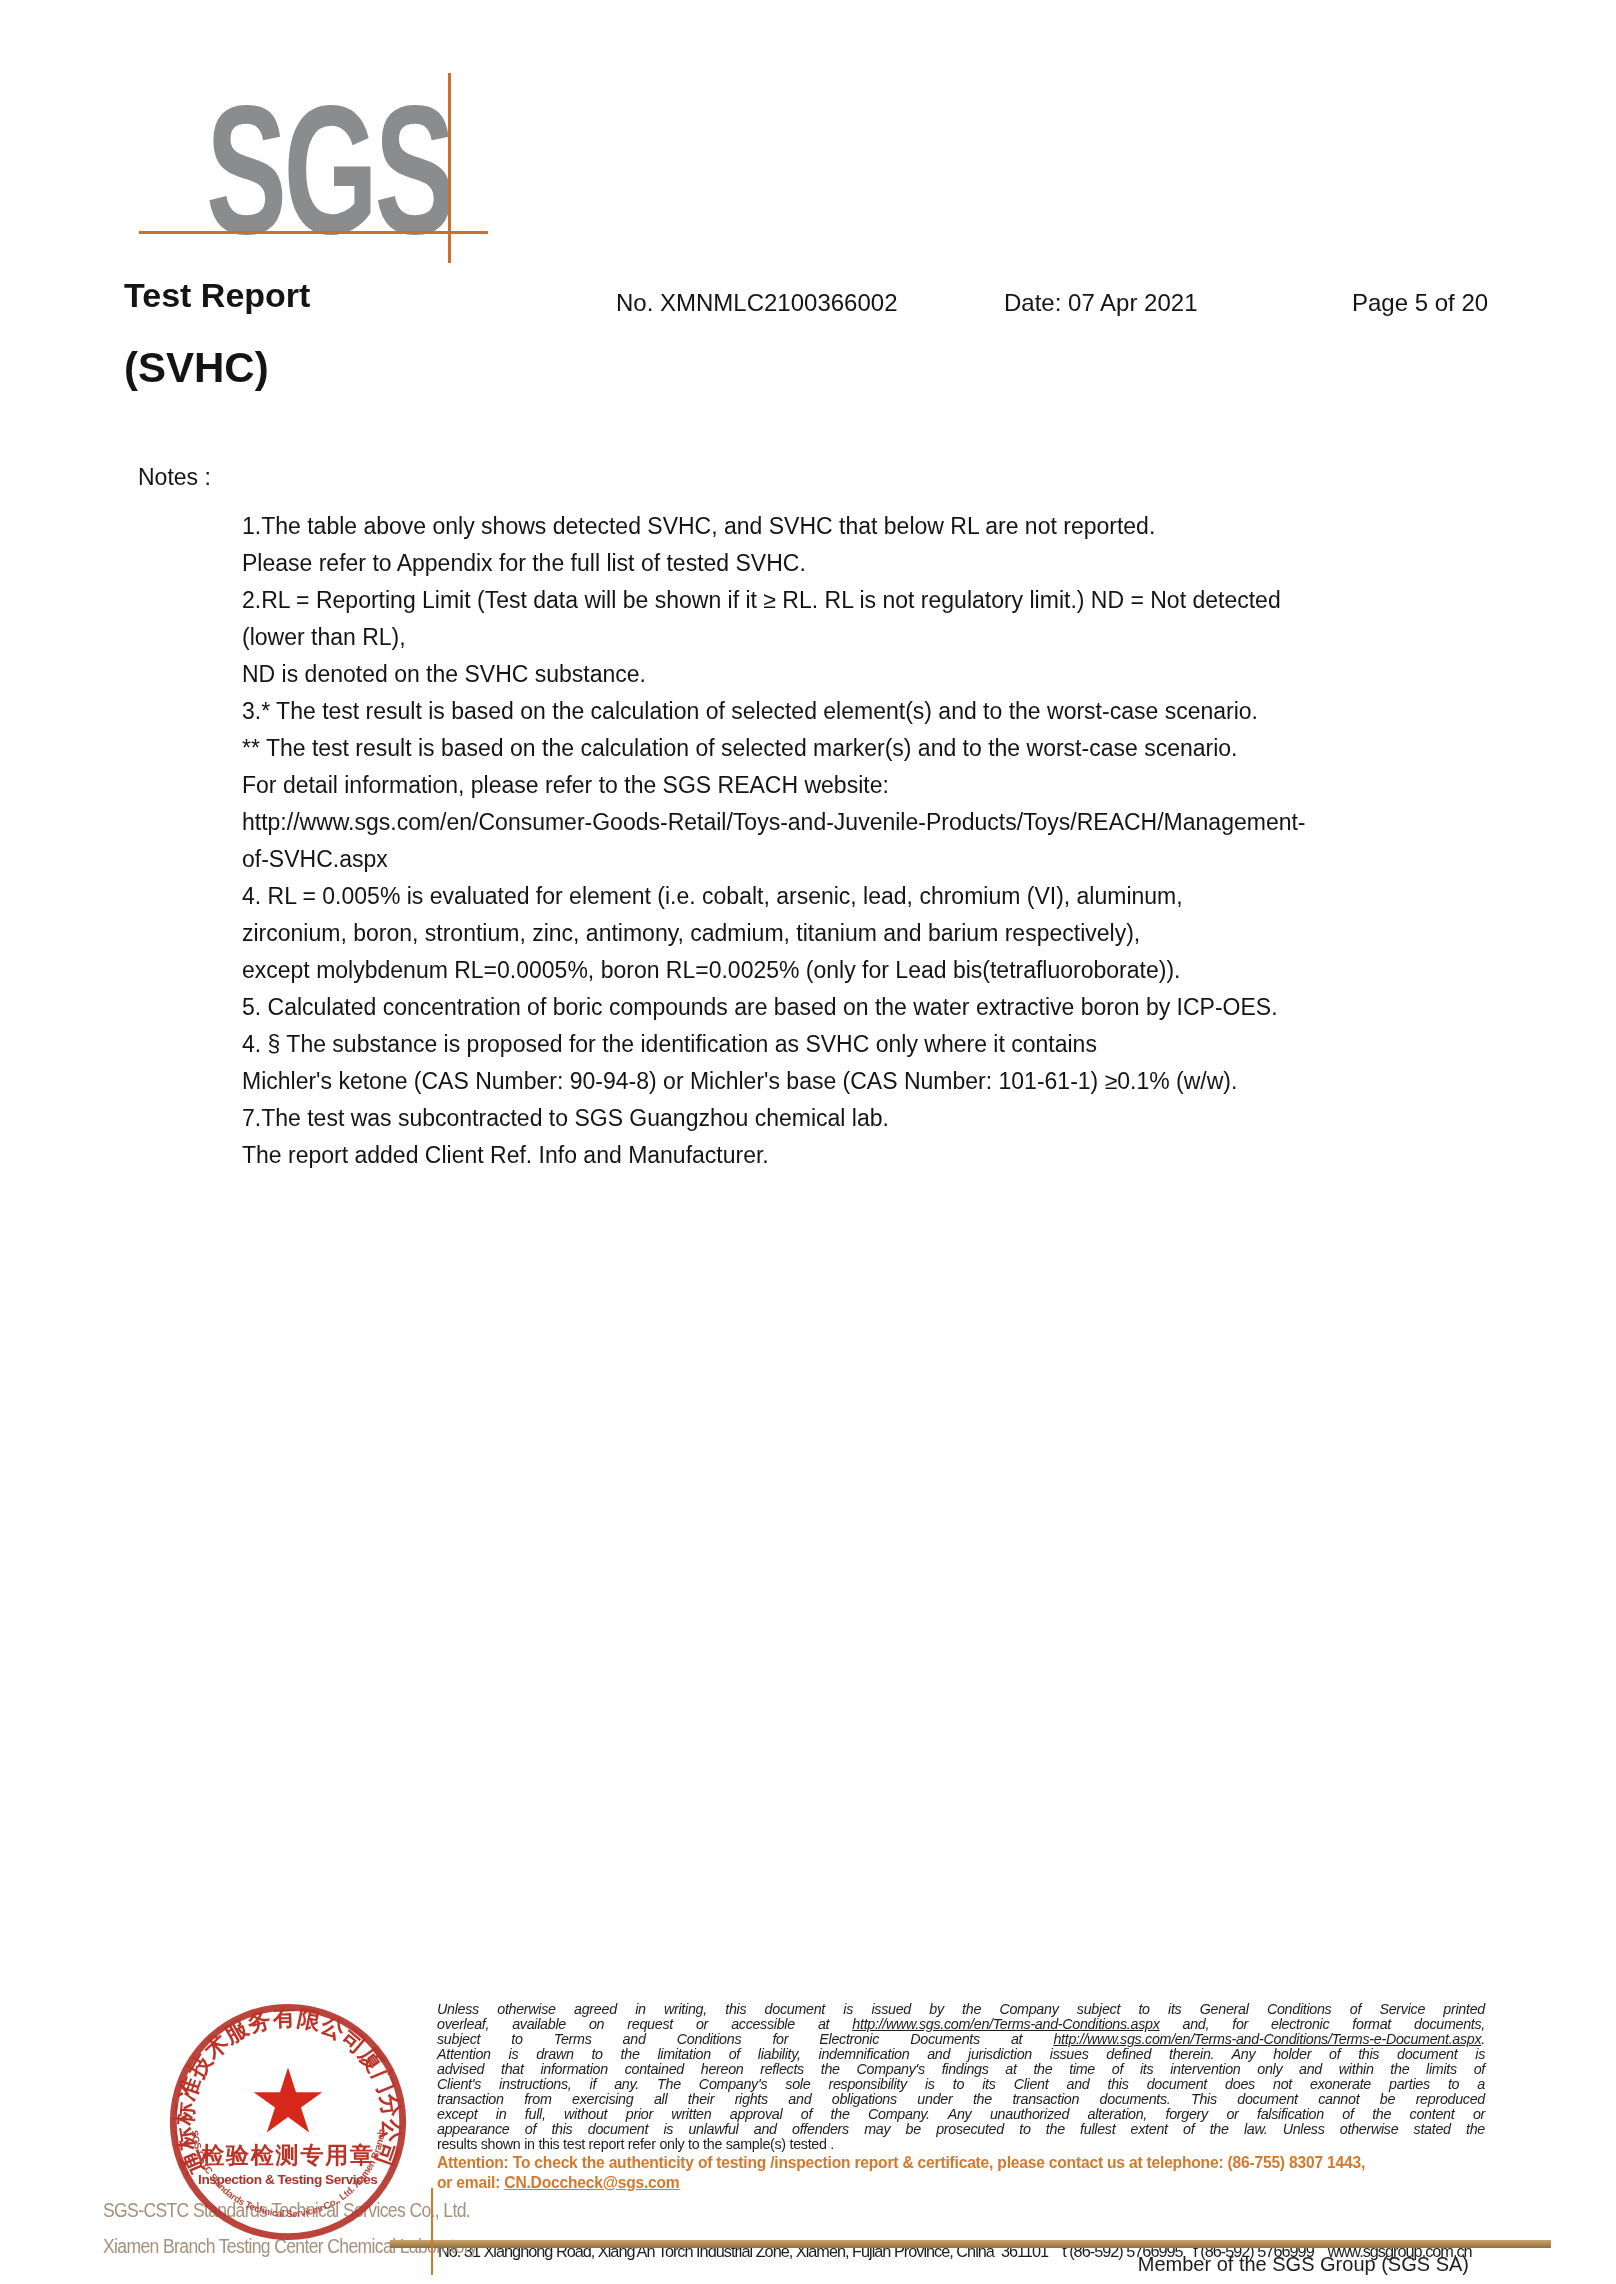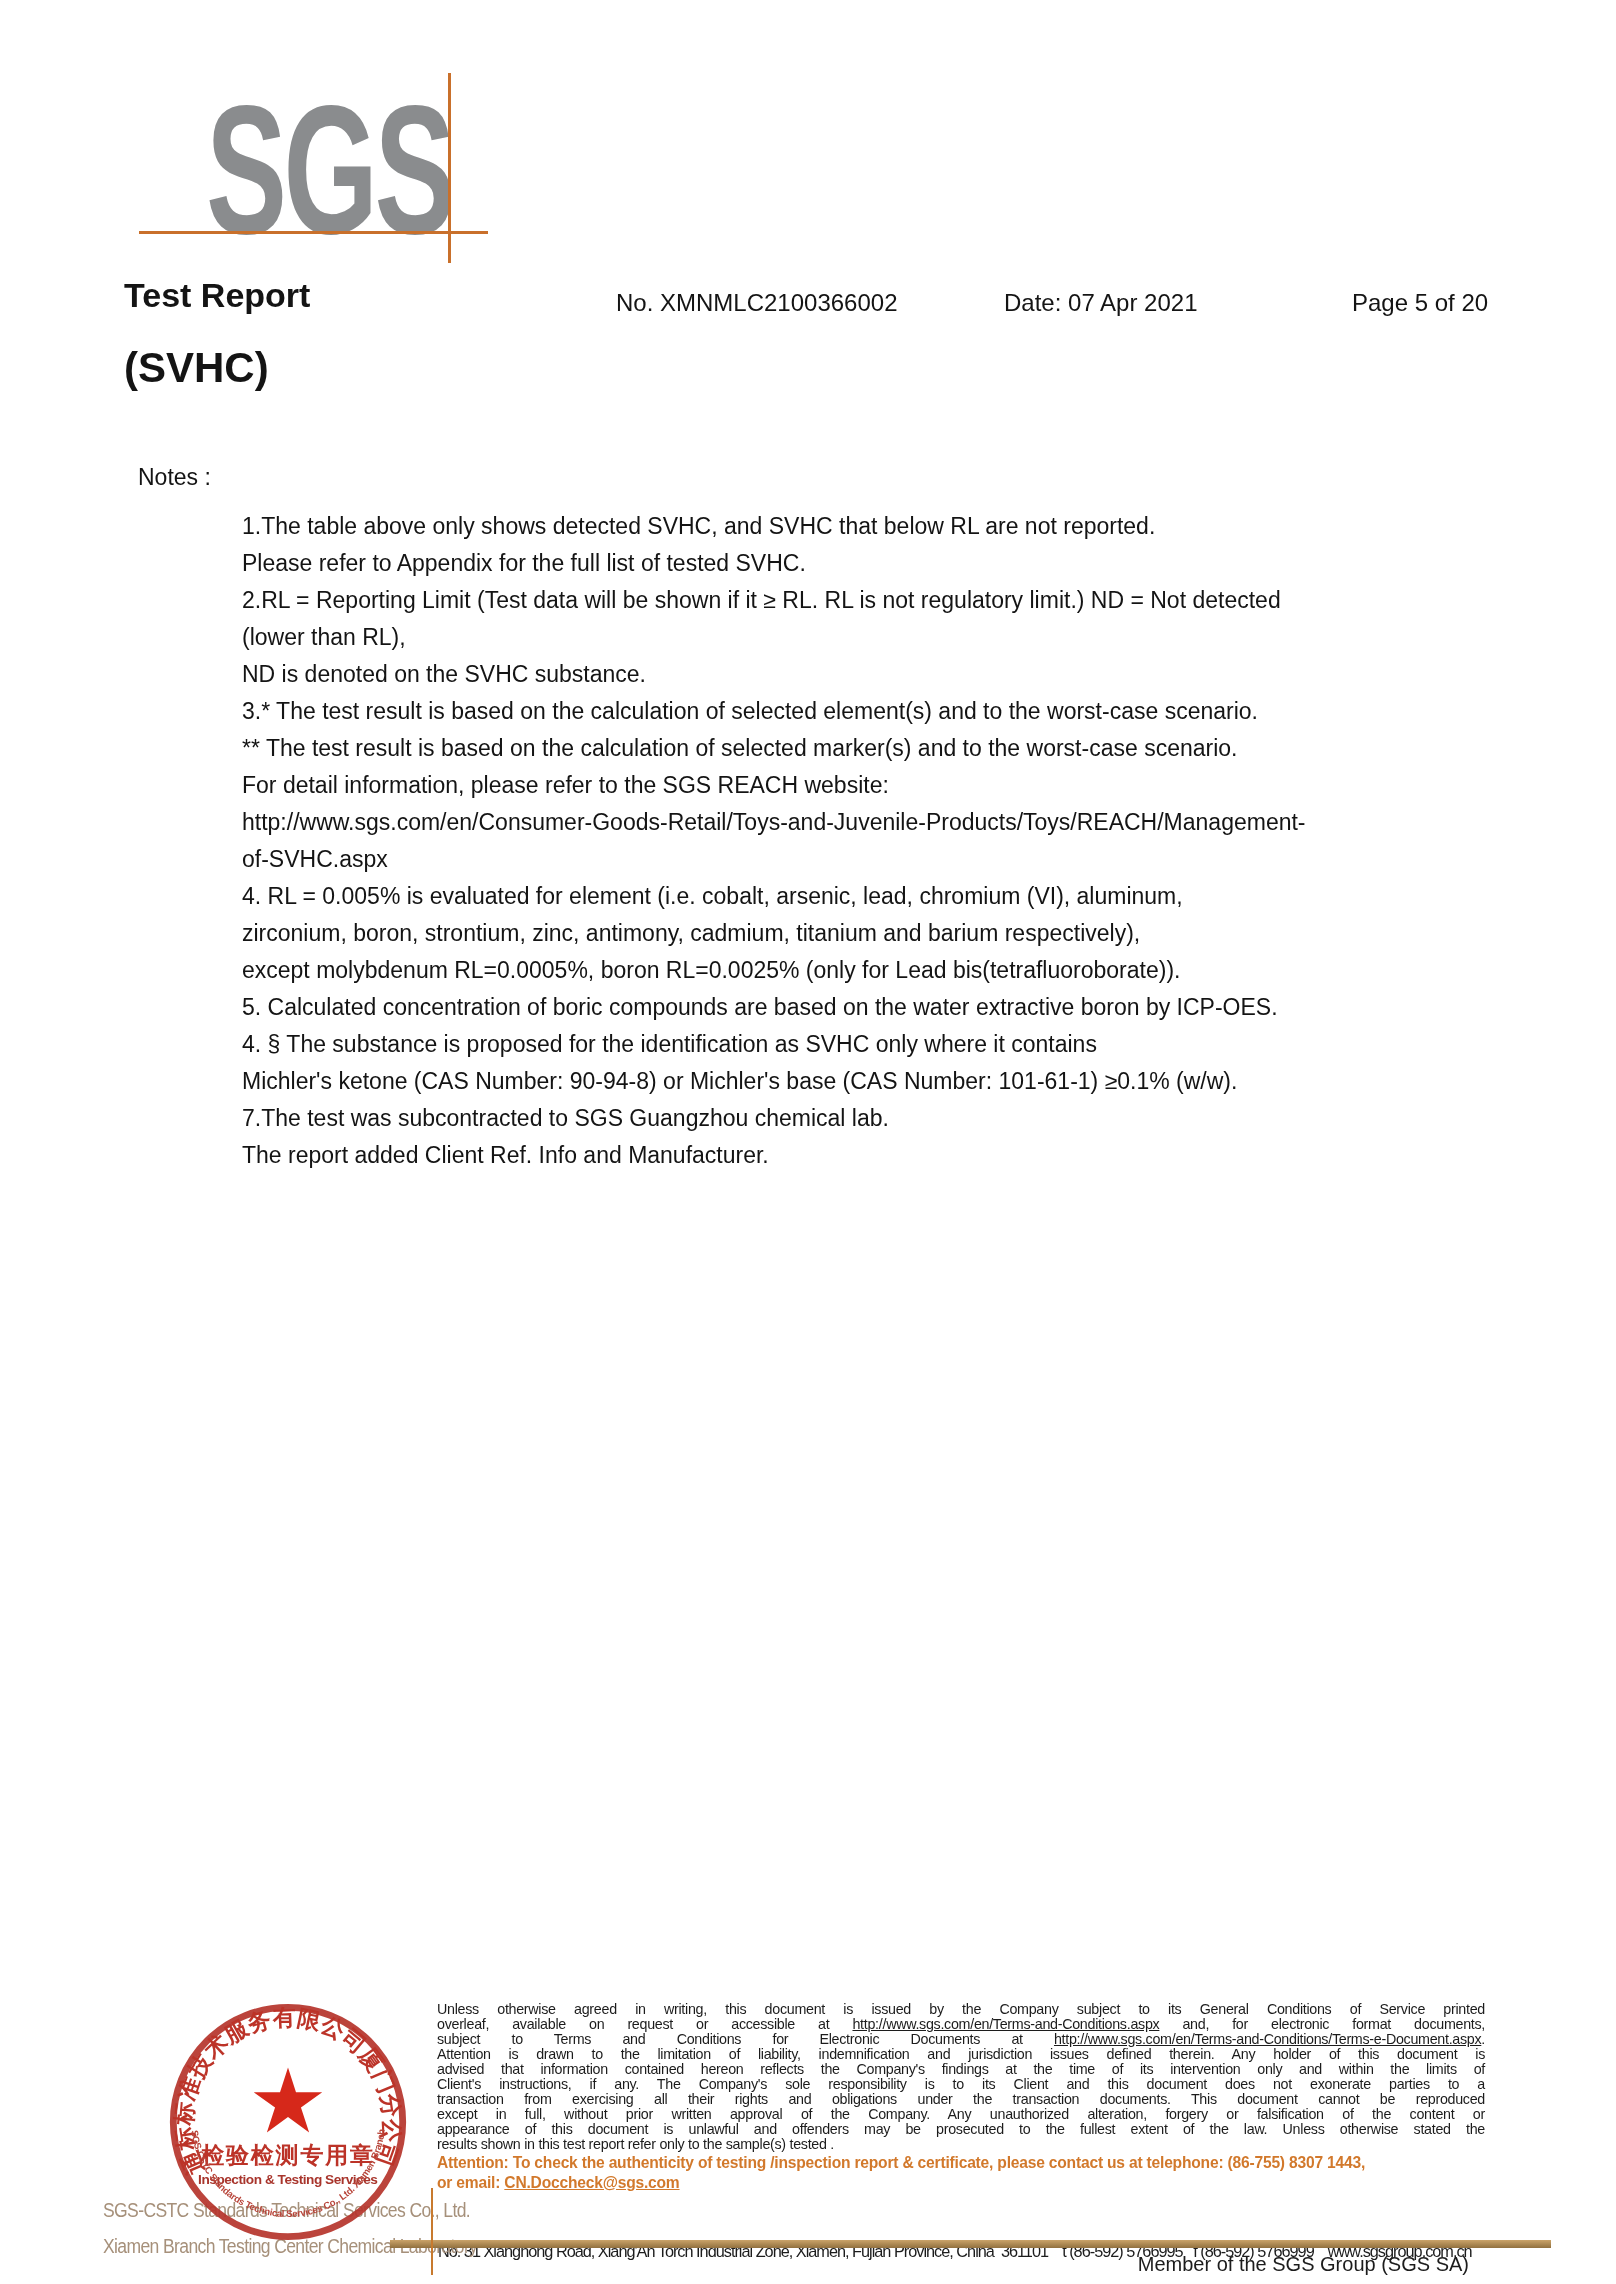--- a/index.html
+++ b/index.html
@@ -39,21 +39,21 @@
   
   .company-lines { left:103px; top:2192px; font-size:19.5px; line-height:36px;
                    color:#a6907a; letter-spacing:-0.7px;
                    transform:scaleX(0.90); transform-origin:0 0; white-space:nowrap; z-index:1; }
   .stamp-svg { left:164px; top:1998px; width:248px; height:248px; z-index:2; }
 
   
   .disclaimer { left:437px; top:2002px; width:1048px;
                 font-size:14.3px; line-height:15px; letter-spacing:-0.3px;
                 color:#1c1c1c; z-index:3; }
-  .disclaimer .dline.j { text-align:justify; text-align-last:justify; }
+  .disclaimer .dline.j { text-align:justify; text-align-last:justify;font-style:italic; }
   .disclaimer .durl { text-decoration:underline; }
 
   .attention { left:437px; top:2153px; width:1069px;
                font-size:15.6px; font-weight:bold; line-height:19.5px;
                letter-spacing:-0.2px; color:#d2792c; }
   .attention .email { text-decoration:underline; }
 
   .address { left:438px; top:2193px; font-size:16.3px; line-height:23.5px;
              letter-spacing:-1px; white-space:pre; color:#1c1c1c; }
 

